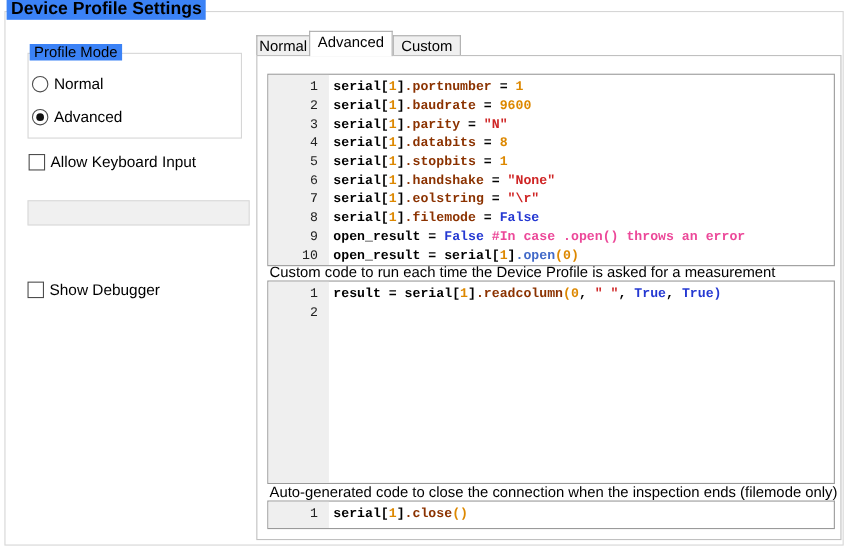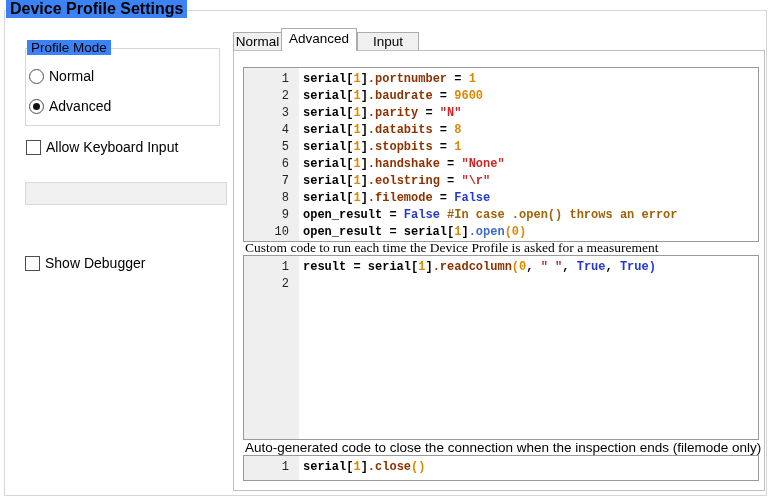--- a/index.html
+++ b/index.html
@@ -63,40 +63,40 @@
     <span class="ctl-label" style="left:41px;top:129px;">Allow Keyboard Input</span>
 
     <input class="dinput" value="" style="">
 
 
     <div class="cbox" style="left:20px;top:245px;"></div>
     <span class="ctl-label" style="left:40px;top:245px;">Show Debugger</span>
 
     <div class="tab tab-normal">Normal</div>
     <div class="tab tab-advanced active">Advanced</div>
-    <div class="tab tab-prompt">Input</div>
+    <div class="tab tab-prompt">Custom</div>
     <div class="tabpage"></div>
 
     <div class="editor ed1">
       <div class="gutterbg"></div>
       <div class="rows">
           <div class="cl"><span class="ln">1</span><span class="ct"><span style="color: rgb(0, 0, 0);">serial</span><span style="color: rgb(0, 0, 0);">[</span><span style="color: rgb(221, 136, 0);">1</span><span style="color: rgb(0, 0, 0);">]</span><span style="color: rgb(139, 50, 0);">.portnumber</span><span style="color: rgb(0, 0, 0);"> = </span><span style="color: rgb(221, 136, 0);">1</span></span></div>
           <div class="cl"><span class="ln">2</span><span class="ct"><span style="color: rgb(0, 0, 0);">serial</span><span style="color: rgb(0, 0, 0);">[</span><span style="color: rgb(221, 136, 0);">1</span><span style="color: rgb(0, 0, 0);">]</span><span style="color: rgb(139, 50, 0);">.baudrate</span><span style="color: rgb(0, 0, 0);"> = </span><span style="color: rgb(221, 136, 0);">9600</span></span></div>
           <div class="cl"><span class="ln">3</span><span class="ct"><span style="color: rgb(0, 0, 0);">serial</span><span style="color: rgb(0, 0, 0);">[</span><span style="color: rgb(221, 136, 0);">1</span><span style="color: rgb(0, 0, 0);">]</span><span style="color: rgb(139, 50, 0);">.parity</span><span style="color: rgb(0, 0, 0);"> = </span><span style="color: rgb(207, 36, 36);">"N"</span></span></div>
           <div class="cl"><span class="ln">4</span><span class="ct"><span style="color: rgb(0, 0, 0);">serial</span><span style="color: rgb(0, 0, 0);">[</span><span style="color: rgb(221, 136, 0);">1</span><span style="color: rgb(0, 0, 0);">]</span><span style="color: rgb(139, 50, 0);">.databits</span><span style="color: rgb(0, 0, 0);"> = </span><span style="color: rgb(221, 136, 0);">8</span></span></div>
           <div class="cl"><span class="ln">5</span><span class="ct"><span style="color: rgb(0, 0, 0);">serial</span><span style="color: rgb(0, 0, 0);">[</span><span style="color: rgb(221, 136, 0);">1</span><span style="color: rgb(0, 0, 0);">]</span><span style="color: rgb(139, 50, 0);">.stopbits</span><span style="color: rgb(0, 0, 0);"> = </span><span style="color: rgb(221, 136, 0);">1</span></span></div>
           <div class="cl"><span class="ln">6</span><span class="ct"><span style="color: rgb(0, 0, 0);">serial</span><span style="color: rgb(0, 0, 0);">[</span><span style="color: rgb(221, 136, 0);">1</span><span style="color: rgb(0, 0, 0);">]</span><span style="color: rgb(139, 50, 0);">.handshake</span><span style="color: rgb(0, 0, 0);"> = </span><span style="color: rgb(207, 36, 36);">"None"</span></span></div>
           <div class="cl"><span class="ln">7</span><span class="ct"><span style="color: rgb(0, 0, 0);">serial</span><span style="color: rgb(0, 0, 0);">[</span><span style="color: rgb(221, 136, 0);">1</span><span style="color: rgb(0, 0, 0);">]</span><span style="color: rgb(139, 50, 0);">.eolstring</span><span style="color: rgb(0, 0, 0);"> = </span><span style="color: rgb(207, 36, 36);">"\r"</span></span></div>
           <div class="cl"><span class="ln">8</span><span class="ct"><span style="color: rgb(0, 0, 0);">serial</span><span style="color: rgb(0, 0, 0);">[</span><span style="color: rgb(221, 136, 0);">1</span><span style="color: rgb(0, 0, 0);">]</span><span style="color: rgb(139, 50, 0);">.filemode</span><span style="color: rgb(0, 0, 0);"> = </span><span style="color: rgb(36, 56, 210);">False</span></span></div>
-          <div class="cl"><span class="ln">9</span><span class="ct"><span style="color: rgb(0, 0, 0);">open_result = </span><span style="color: rgb(36, 56, 210);">False</span><span style="color: rgb(0, 0, 0);"> </span><span style="color: #a16207;">#In case .open() throws an error</span></span></div>
+          <div class="cl"><span class="ln">9</span><span class="ct"><span style="color: rgb(0, 0, 0);">open_result = </span><span style="color: rgb(36, 56, 210);">False</span><span style="color: rgb(0, 0, 0);"> </span><span style="color: #ec4899;">#In case .open() throws an error</span></span></div>
           <div class="cl"><span class="ln">10</span><span class="ct"><span style="color: rgb(0, 0, 0);">open_result = serial</span><span style="color: rgb(0, 0, 0);">[</span><span style="color: rgb(221, 136, 0);">1</span><span style="color: rgb(0, 0, 0);">]</span><span style="color: rgb(65, 105, 200);">.open</span><span style="color: rgb(221, 136, 0);">(0)</span></span></div>
         </div>
     </div>
 
-    <span class="sec-label" style="left:240px;top:229px;font-family:Liberation Serif, serif;">Custom code to run each time the Device Profile is asked for a measurement</span>
+    <span class="sec-label" style="left:240px;top:229px;">Custom code to run each time the Device Profile is asked for a measurement</span>
     <div class="editor ed2">
       <div class="gutterbg"></div>
       <div class="rows">
           <div class="cl"><span class="ln">1</span><span class="ct"><span style="color: rgb(0, 0, 0);">result = serial</span><span style="color: rgb(0, 0, 0);">[</span><span style="color: rgb(221, 136, 0);">1</span><span style="color: rgb(0, 0, 0);">]</span><span style="color: rgb(139, 50, 0);">.readcolumn</span><span style="color: rgb(221, 136, 0);">(</span><span style="color: rgb(221, 136, 0);">0</span><span style="color: rgb(0, 0, 0);">, </span><span style="color: rgb(207, 36, 36);">" "</span><span style="color: rgb(0, 0, 0);">, </span><span style="color: rgb(36, 56, 210);">True</span><span style="color: rgb(0, 0, 0);">, </span><span style="color: rgb(36, 56, 210);">True</span><span style="color: rgb(36, 56, 210);">)</span></span></div>
           <div class="cl"><span class="ln">2</span><span class="ct"></span></div>
         </div>
     </div>
 
     <span class="sec-label" style="left:240px;top:429px;">Auto-generated code to close the connection when the inspection ends (filemode only)</span>
     <div class="editor ed3">

